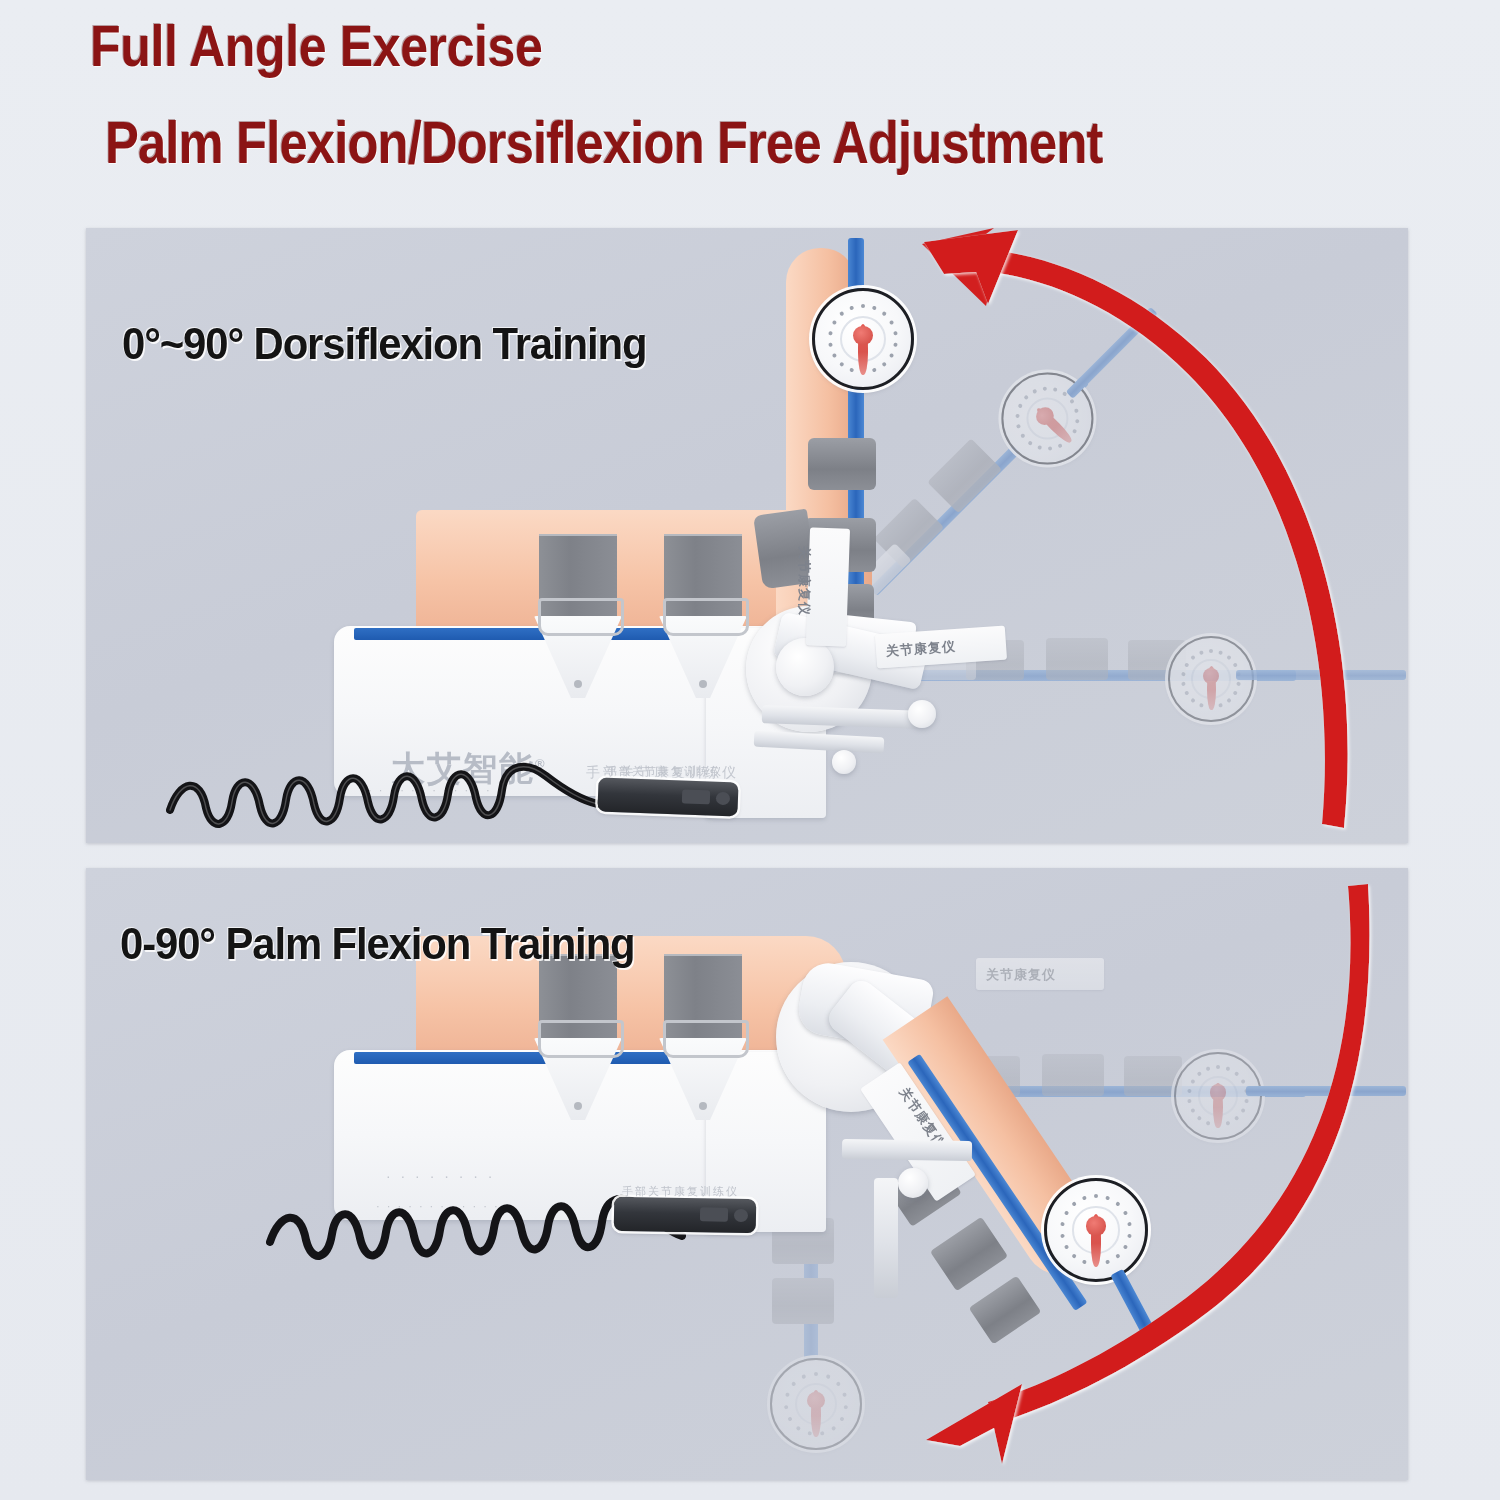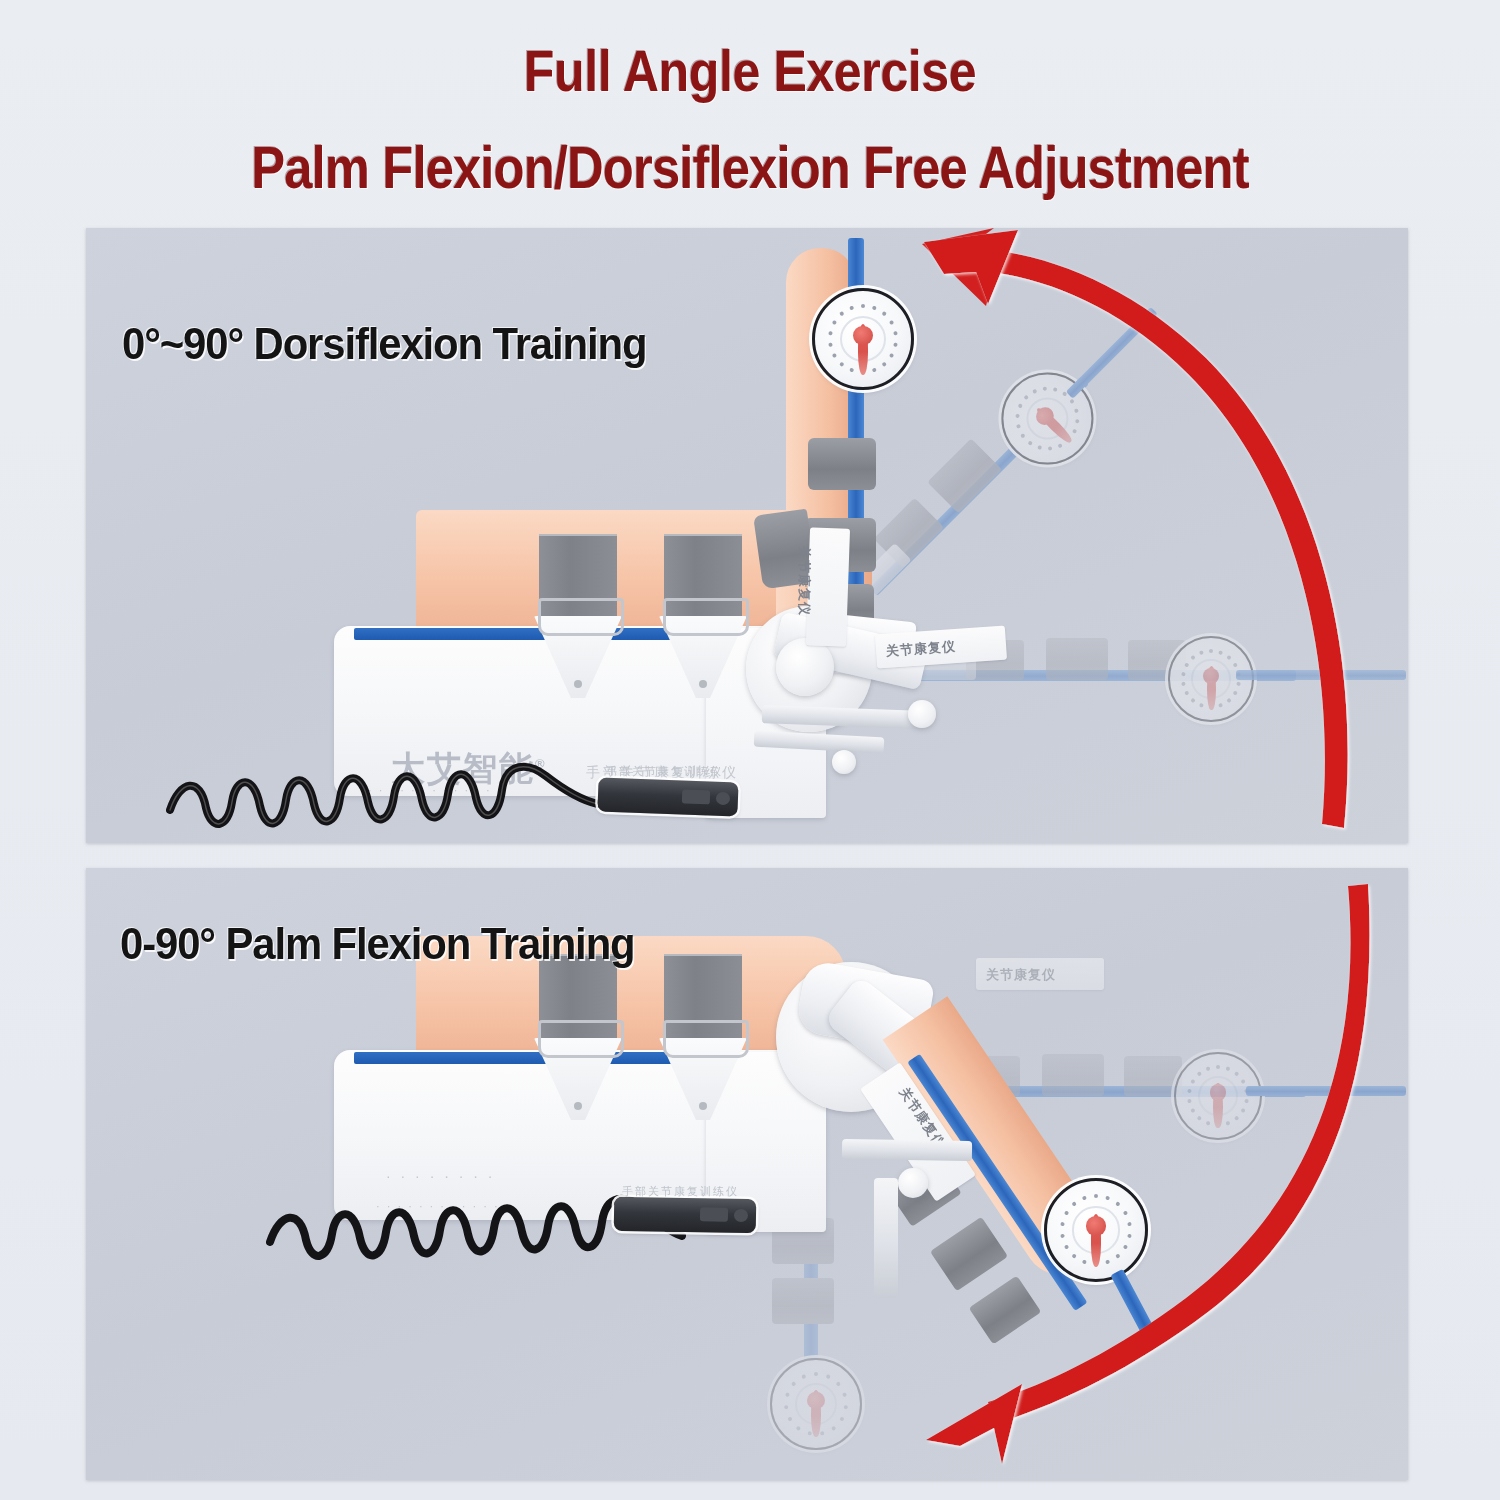--- a/index.html
+++ b/index.html
@@ -12,23 +12,22 @@
     width: 1500px;
     height: 1500px;
     background: linear-gradient(180deg, #eaedf2 0%, #e6e9ef 100%);
     font-family: "Liberation Sans", sans-serif;
     overflow: hidden;
   }
 
   
   .heading-block {
     position: absolute;
-    left: 0; top: 39px;
+    left: 0; top: 14px;
     width: 1500px;
-    text-align: center;
   }
   .title-1 {
     font-size: 57px;
     font-weight: bold;
     color: #8b1414;
     letter-spacing: -0.5px;
     line-height: 1.15;
     transform: scaleX(0.88);
     transform-origin: center;
     text-shadow: 1px 1px 0 rgba(255,255,255,.75), -1px -1px 0 rgba(90,8,8,.35);

